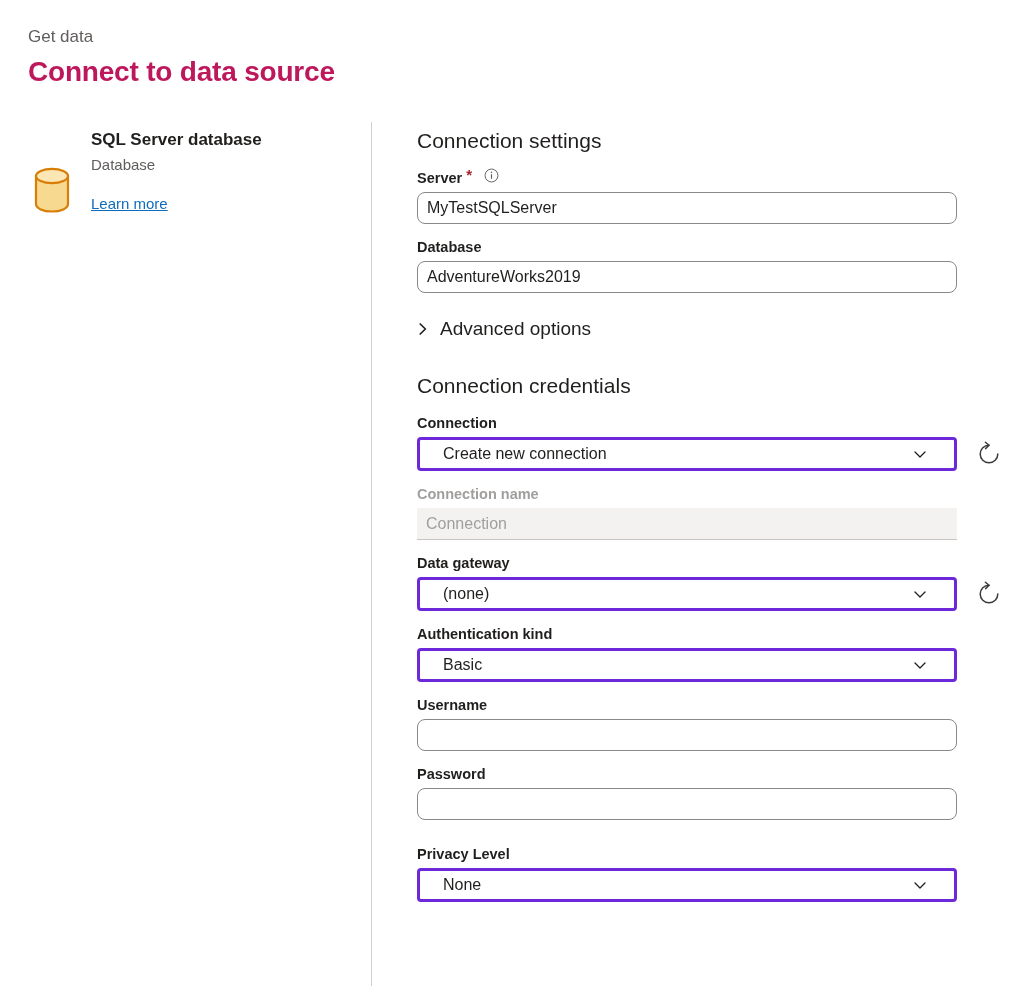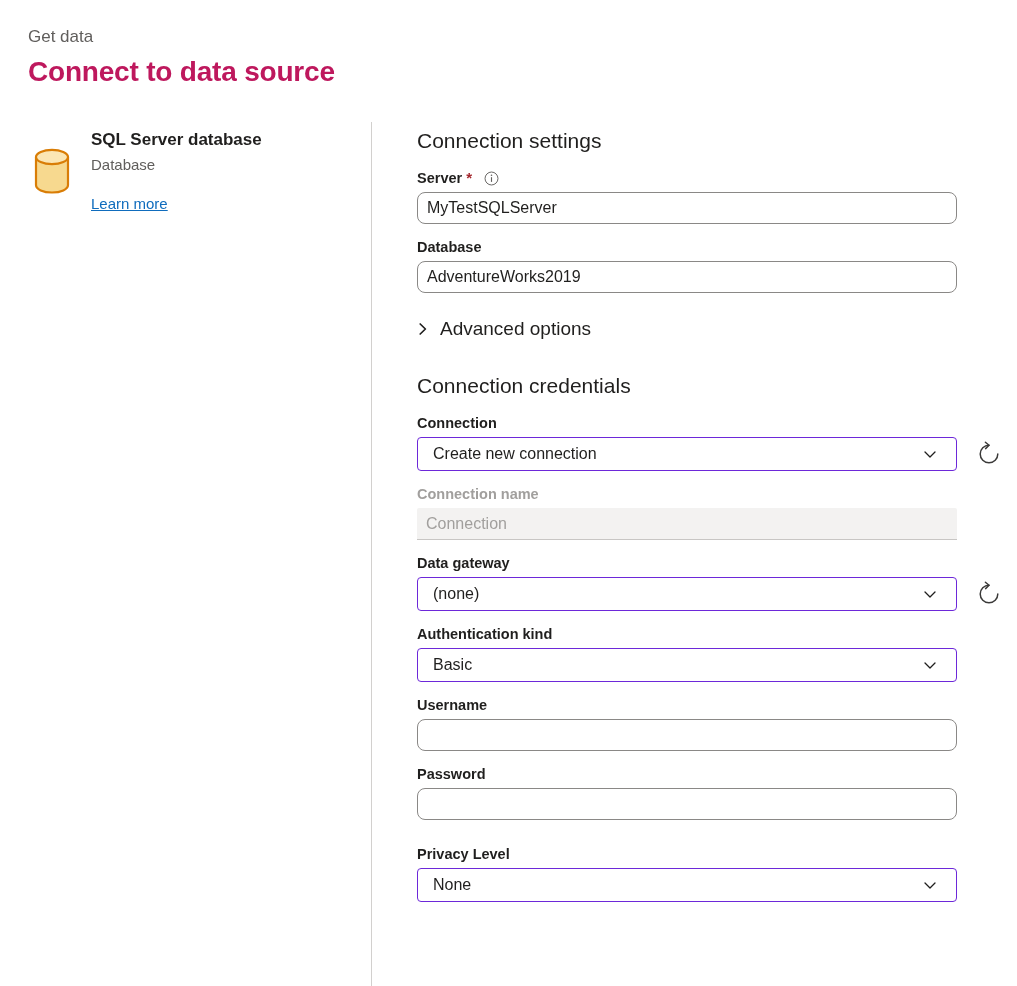--- a/index.html
+++ b/index.html
@@ -50,21 +50,21 @@
 
   
   #left-pane {
     position: absolute;
     left: 32px;
     top: 125px;
     width: 310px;
   }
   #source-row {
     display: flex;
-    align-items: center;
+    align-items: flex-end;
   }
   #db-icon {
     width: 40px;
     height: 48px;
     flex: 0 0 40px;
     margin-top: 2px;
   }
   #source-text {
     margin-left: 19px;
     padding-top: 3px;
@@ -107,21 +107,20 @@
   .field {
     margin-top: 13px;
   }
   .field-label {
     font-size: 14.5px;
     line-height: 20px;
     font-weight: 700;
     color: #201f1e;
     margin-bottom: 4px;
     display: flex;
-    align-items: center;
   }
   .field-label.disabled {
     color: #a19f9d;
     font-weight: 700;
   }
   .req-star {
     color: #a4262c;
     margin-left: 4px;
     font-size: 15px;
     line-height: 14px;
@@ -157,26 +156,26 @@
     border: none;
     border-bottom: 1px solid #c8c6c4;
     border-radius: 2px 2px 0 0;
     color: #a19f9d;
   }
   .combo {
     box-sizing: border-box;
     position: relative;
     width: 540px;
     height: 34px;
-    border: 1px solid #6d28d9;
+    border: 3px solid #6d28d9;
     border-radius: 4px;
     background: #ffffff;
     display: flex;
     align-items: center;
-    padding: 0 15px;
+    padding: 0 23px;
     cursor: pointer;
   }
   .combo-value {
     font-size: 16px;
     color: #201f1e;
     line-height: 32px;
     flex: 1 1 auto;
     white-space: nowrap;
     overflow: hidden;
   }

